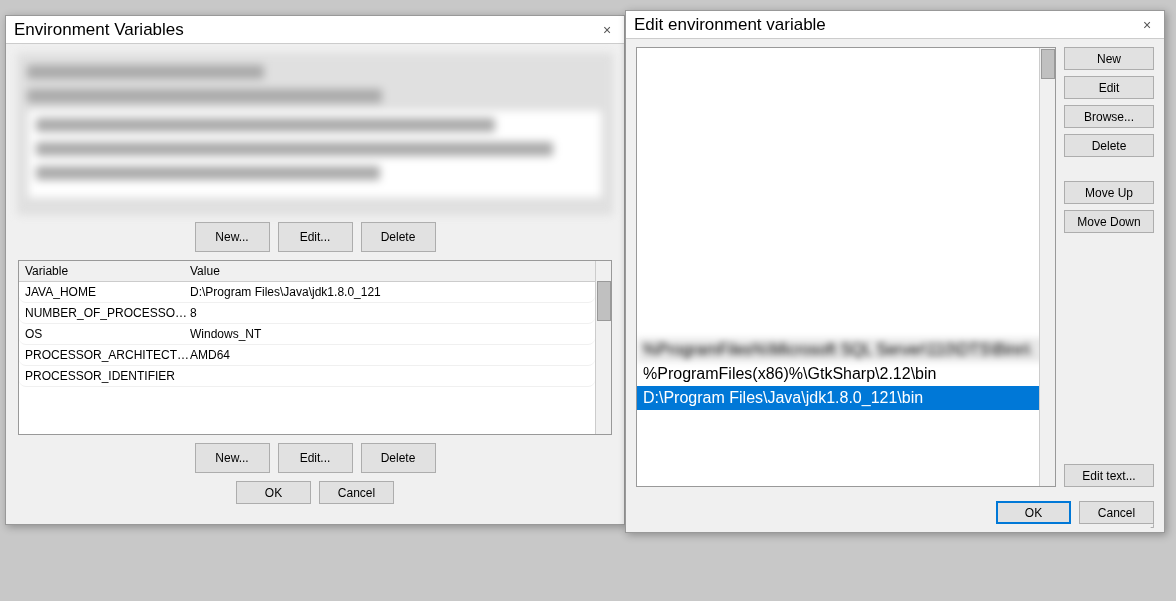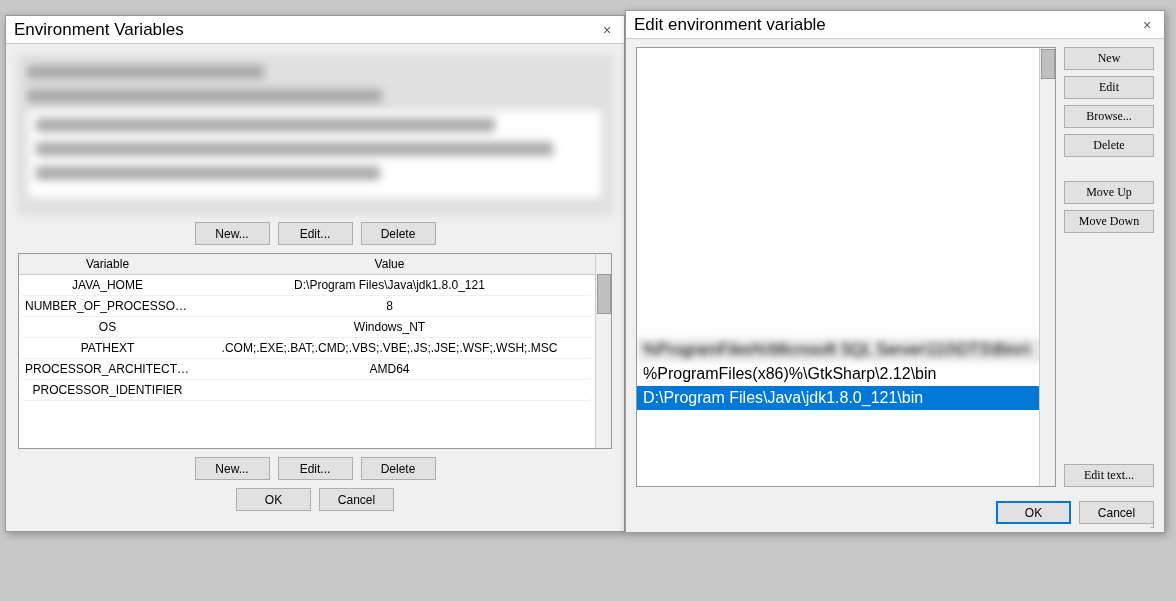--- a/index.html
+++ b/index.html
@@ -89,21 +89,21 @@
 
     .btn-row {
       display: flex;
       justify-content: center;
       gap: 8px;
       margin: 8px 0;
     }
 
     .win-btn {
       min-width: 75px;
-      height: 23px;
+      height: 30px;
       background: #e1e1e1;
       border: 1px solid #adadad;
       font-size: 12px;
       cursor: pointer;
       padding: 4px 8px;
       font-family: 'Segoe UI', Tahoma, sans-serif;
       color: #000;
     }
 
     .section-label {
@@ -112,25 +112,24 @@
       padding: 1px 4px;
       font-size: 12px;
       font-weight: bold;
       margin-bottom: 4px;
     }
 
     
     .sys-vars-container {
       border: 1px solid #999;
       background: #fff;
-      height: 196px;
+      height: 175px;
       overflow: hidden;
       position: relative;
       display: flex;
-      text-align: center;
     }
 
     .sys-vars-table {
       flex: 1;
       overflow: hidden;
     }
 
     .table-header {
       display: grid;
       grid-template-columns: 165px 1fr;
@@ -261,21 +260,21 @@
       width: 90px;
     }
 
     .edit-side-btn {
       width: 90px;
       height: 23px;
       background: #e1e1e1;
       border: 1px solid #adadad;
       font-size: 12px;
       cursor: pointer;
-      font-family: Liberation Serif, serif;
+      font-family: Liberation Sans, sans-serif;
       color: #000;
       text-align: center;
     }
 
     .edit-dialog-footer {
       display: flex;
       justify-content: flex-end;
       padding: 6px 10px 8px 10px;
       gap: 8px;
     }
@@ -333,24 +332,20 @@
           <div class="table-cell">JAVA_HOME</div>
           <div class="table-cell">D:\Program Files\Java\jdk1.8.0_121</div>
         </div>
         <div class="table-row">
           <div class="table-cell">NUMBER_OF_PROCESSORS</div>
           <div class="table-cell">8</div>
         </div>
         <div class="table-row">
           <div class="table-cell">OS</div>
           <div class="table-cell">Windows_NT</div>
-        </div>
-        <div class="table-row">
-          <div class="table-cell">PATHEXT</div>
-          <div class="table-cell">.COM;.EXE;.BAT;.CMD;.VBS;.VBE;.JS;.JSE;.WSF;.WSH;.MSC</div>
         </div>
         <div class="table-row">
           <div class="table-cell">PROCESSOR_ARCHITECTURE</div>
           <div class="table-cell">AMD64</div>
         </div>
         <div class="table-row">
           <div class="table-cell">PROCESSOR_IDENTIFIER</div>
         </div>
       </div>
       <div class="scrollbar-area">

